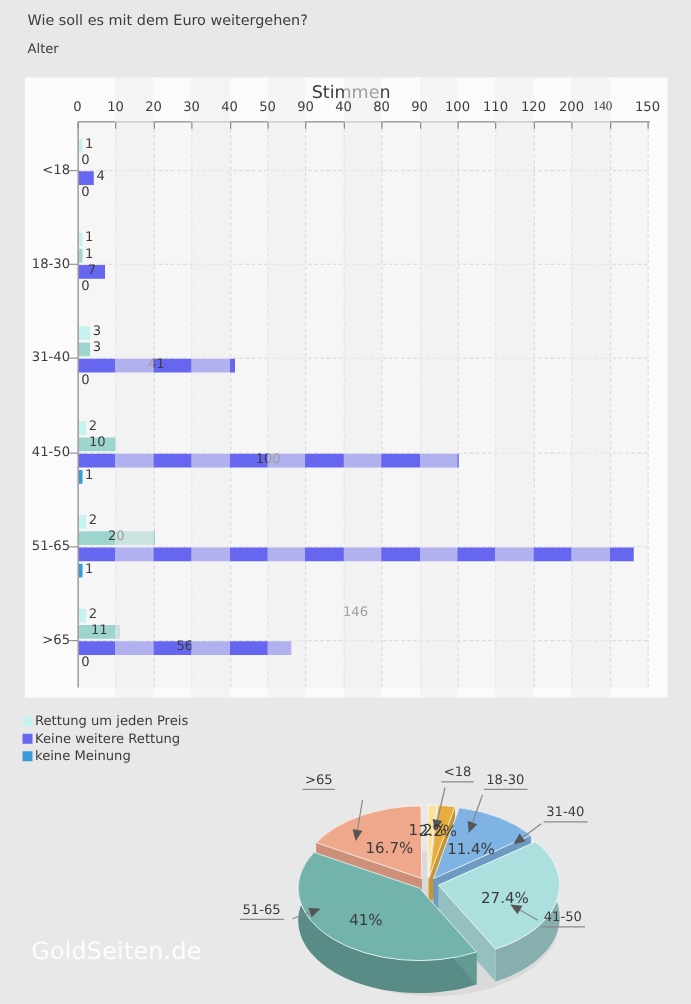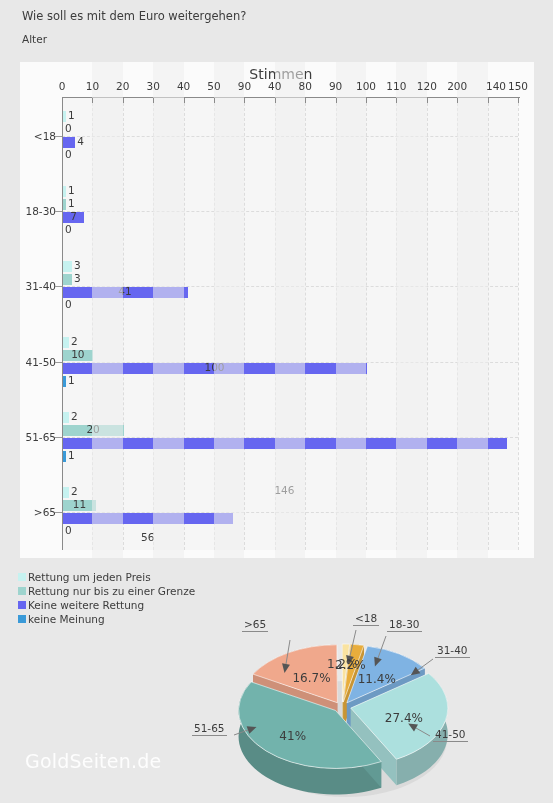--- a/index.html
+++ b/index.html
@@ -138,21 +138,21 @@
       <div class="bar-val" style="top: 353px; left: 6.04px;">1</div>
       <div class="group" style="top: 0px;"></div>
       <div class="hgrid" style="top: 414.333px;"></div>
       <div class="cat-label" style="top: 414.333px;">&gt;65</div>
       <div class="cat-tick" style="top: 414.333px;"></div>
       <div class="bar" style="left: 1px; top: 389.333px; width: 6.08px; background: rgb(198, 242, 240);"></div>
       <div class="bar-val" style="top: 389.333px; left: 9.08px;">2</div>
       <div class="bar" style="left: 1px; top: 402.333px; width: 33.44px; background: rgb(158, 212, 206);"></div>
       <div class="bar-val" style="top: 402.333px; left: 10.72px;">11</div>
       <div class="bar" style="left: 1px; top: 415.333px; width: 170.24px; background: rgb(102, 102, 240);"></div>
-      <div class="bar-val" style="top: 415.333px; left: 79.12px; margin-top: 20px;">56</div>
+      <div class="bar-val" style="top: 415.333px; left: 79.12px;">56</div>
       <div class="bar-val" style="top: 428.333px; left: 3px;">0</div>
     </div>
   <div id="x-axis-line"></div>
   <div id="y-axis-line"></div>
   <div id="stimmen-label" style="left: 260.88px;">Stimmen</div>
 <div class="band" style="left: 72.4px; width: 30.4px;"></div>
     <div class="band" style="left: 133.2px; width: 30.4px;"></div>
     <div class="band" style="left: 194px; width: 30.4px;"></div>
     <div class="band" style="left: 254.8px; width: 30.4px;"></div>
     <div class="band" style="left: 315.6px; width: 30.4px;"></div>
@@ -180,33 +180,29 @@
     <div class="xtick-label" style="left: 315.6px;">90</div>
     <div class="tick" style="left: 346px;"></div>
     <div class="xtick-label" style="left: 346px;">100</div>
     <div class="tick" style="left: 376.4px;"></div>
     <div class="xtick-label" style="left: 376.4px;">110</div>
     <div class="tick" style="left: 406.8px;"></div>
     <div class="xtick-label" style="left: 406.8px;">120</div>
     <div class="tick" style="left: 437.2px;"></div>
     <div class="xtick-label" style="left: 437.2px;">200</div>
     <div class="tick" style="left: 467.6px;"></div>
-    <div class="xtick-label" style="left: 476px;">140</div>
+    <div class="xtick-label" style="left: 462px; font-family: Liberation Serif, serif;">140</div>
     <div class="tick" style="left: 498px;"></div>
     <div class="xtick-label" style="left: 498px;">150</div>
   </div>
 
 <div id="legend">
   <div class="legend-row">
     <span class="legend-swatch" style="background: rgb(198, 242, 240);"></span>
     <span class="legend-text">Rettung um jeden Preis</span>
-  </div>
-  <div class="legend-row">
-    <span class="legend-swatch" style="background: rgb(158, 212, 206);"></span>
-    <span class="legend-text">Rettung nur bis zu einer Grenze</span>
   </div>
   <div class="legend-row">
     <span class="legend-swatch" style="background: rgb(102, 102, 240);"></span>
     <span class="legend-text">Keine weitere Rettung</span>
   </div>
   <div class="legend-row">
     <span class="legend-swatch" style="background: rgb(58, 154, 216);"></span>
     <span class="legend-text">keine Meinung</span>
   </div>
 </div>

